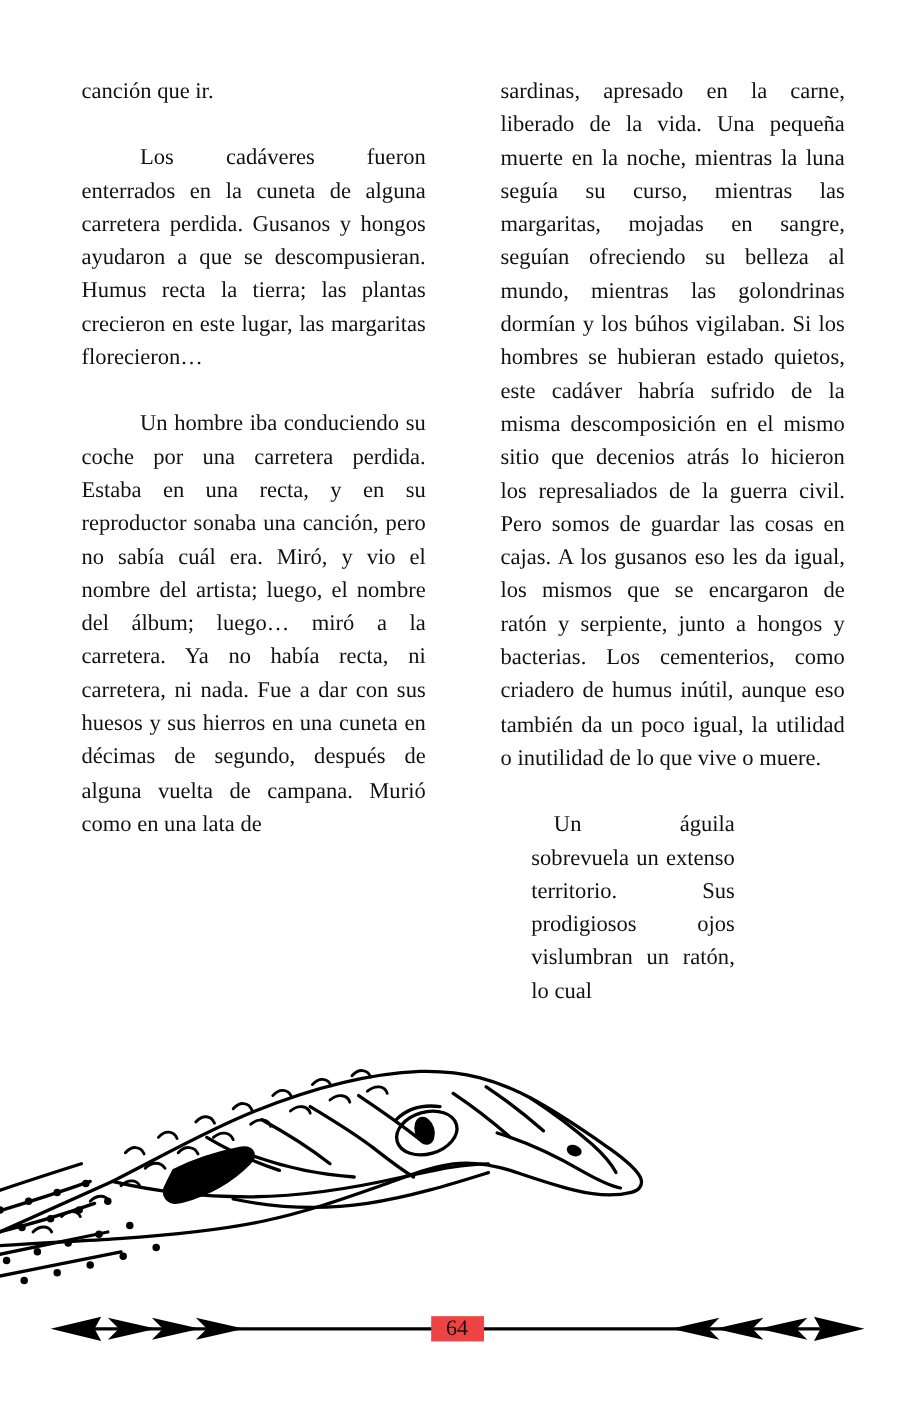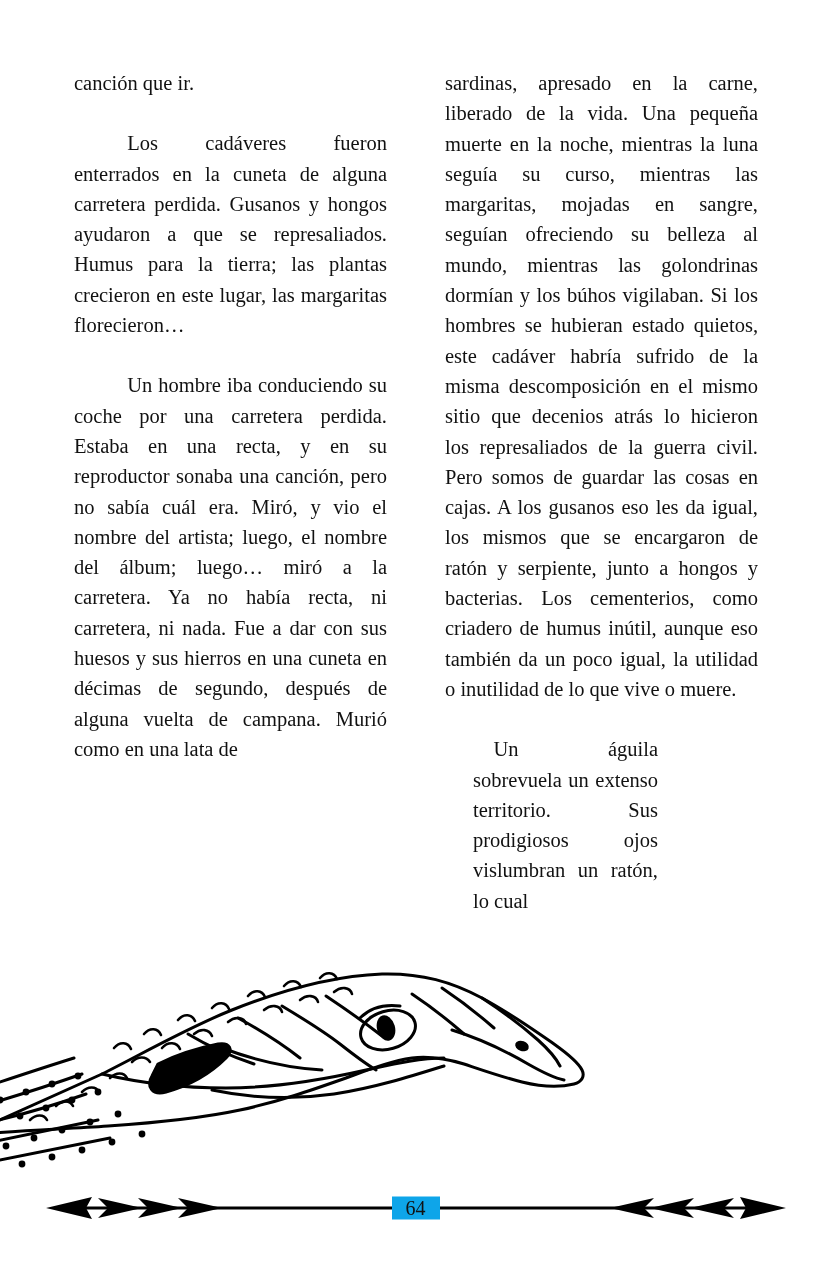--- a/index.html
+++ b/index.html
@@ -34,21 +34,21 @@
     position: absolute;
     top: 0;
     width: 313px;
     font-size: 20.5px;
     line-height: 30.3px;
     text-align: justify;
     text-justify: inter-word;
     hyphens: none;
   }
   .col-left  { left: 0; }
-  .col-right { left: 371px; }
+  .col-right { left: 381px; }
 
   .col p {
     margin: 0;
   }
   .col p.indent {
     text-indent: 2.6em;
     margin-top: 30px;
   }
   .col p.tight {
     margin-top: 0;
@@ -92,21 +92,21 @@
     margin: 0 auto;
     height: 40px;
   }
   .page-number {
     position: absolute;
     left: 50%;
     top: 50%;
     transform: translate(-50%, -50%);
     font-size: 20px;
     font-family: "Liberation Serif", "DejaVu Serif", serif;
-    background: #0ea5e9;
+    background: #ef4444;
     padding: 0 14px;
     z-index: 2;
     color: #111;
   }
   .orn {
     position: absolute;
     top: 50%;
     transform: translateY(-50%);
     height: 26px;
   }
@@ -116,21 +116,21 @@
 </style>
 </head>
 <body>
 
 <div class="page">
 
   <div class="columns">
 
     <div class="col col-left">
       <p class="tight">canción que ir.</p>
-      <p class="indent">Los cadáveres fueron enterrados en la cuneta de alguna carretera perdida. Gusanos y hongos ayudaron a que se represaliados. Humus para la tierra; las plantas crecieron en este lugar, las margaritas florecieron…</p>
+      <p class="indent">Los cadáveres fueron enterrados en la cuneta de alguna carretera perdida. Gusanos y hongos ayudaron a que se descompusieran. Humus recta la tierra; las plantas crecieron en este lugar, las margaritas florecieron…</p>
       <p class="indent">Un hombre iba conduciendo su coche por una carretera perdida. Estaba en una recta, y en su reproductor sonaba una canción, pero no sabía cuál era. Miró, y vio el nombre del artista; luego, el nombre del álbum; luego… miró a la carretera. Ya no había recta, ni carretera, ni nada. Fue a dar con sus huesos y sus hierros en una cuneta en décimas de segundo, después de alguna vuelta de campana. Murió como en una lata de</p>
     </div>
 
     <div class="col col-right">
       <p class="tight">sardinas, apresado en la carne, liberado de la vida. Una pequeña muerte en la noche, mientras la luna seguía su curso, mientras las margaritas, mojadas en sangre, seguían ofreciendo su belleza al mundo, mientras las golondrinas dormían y los búhos vigilaban. Si los hombres se hubieran estado quietos, este cadáver habría sufrido de la misma descomposición en el mismo sitio que decenios atrás lo hicieron los represaliados de la guerra civil. Pero somos de guardar las cosas en cajas. A los gusanos eso les da igual, los mismos que se encargaron de ratón y serpiente, junto a hongos y bacterias. Los cementerios, como criadero de humus inútil, aunque eso también da un poco igual, la utilidad o inutilidad de lo que vive o muere.</p>
       <p class="narrow first" style="margin-top:30px;margin-left:28px;">Un águila sobrevuela un extenso territorio. Sus prodigiosos ojos vislumbran un ratón, lo cual</p>
     </div>
 
   </div>
 

